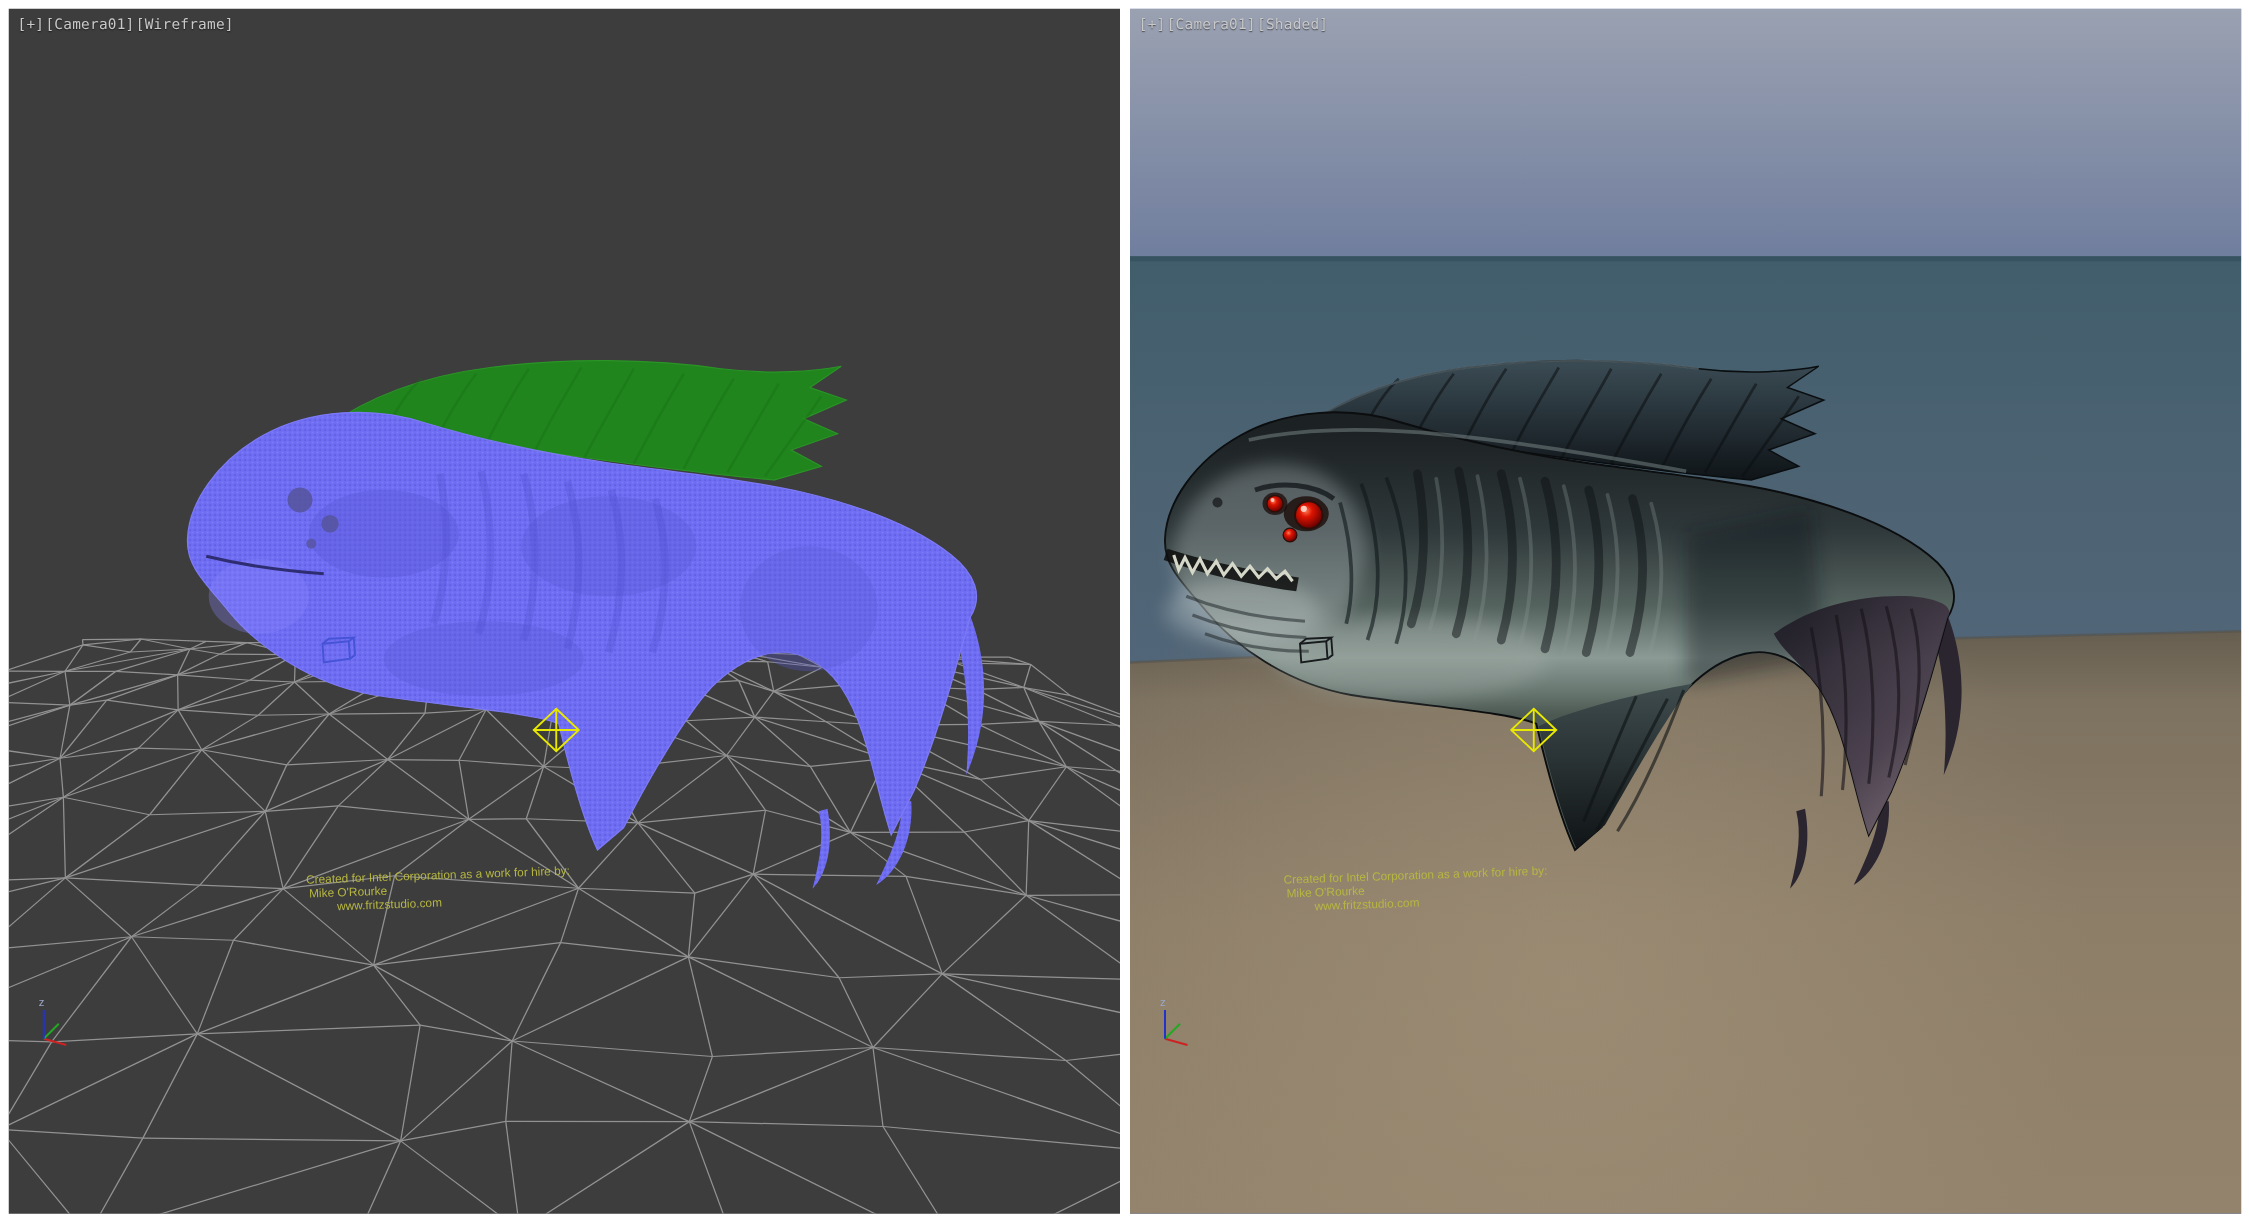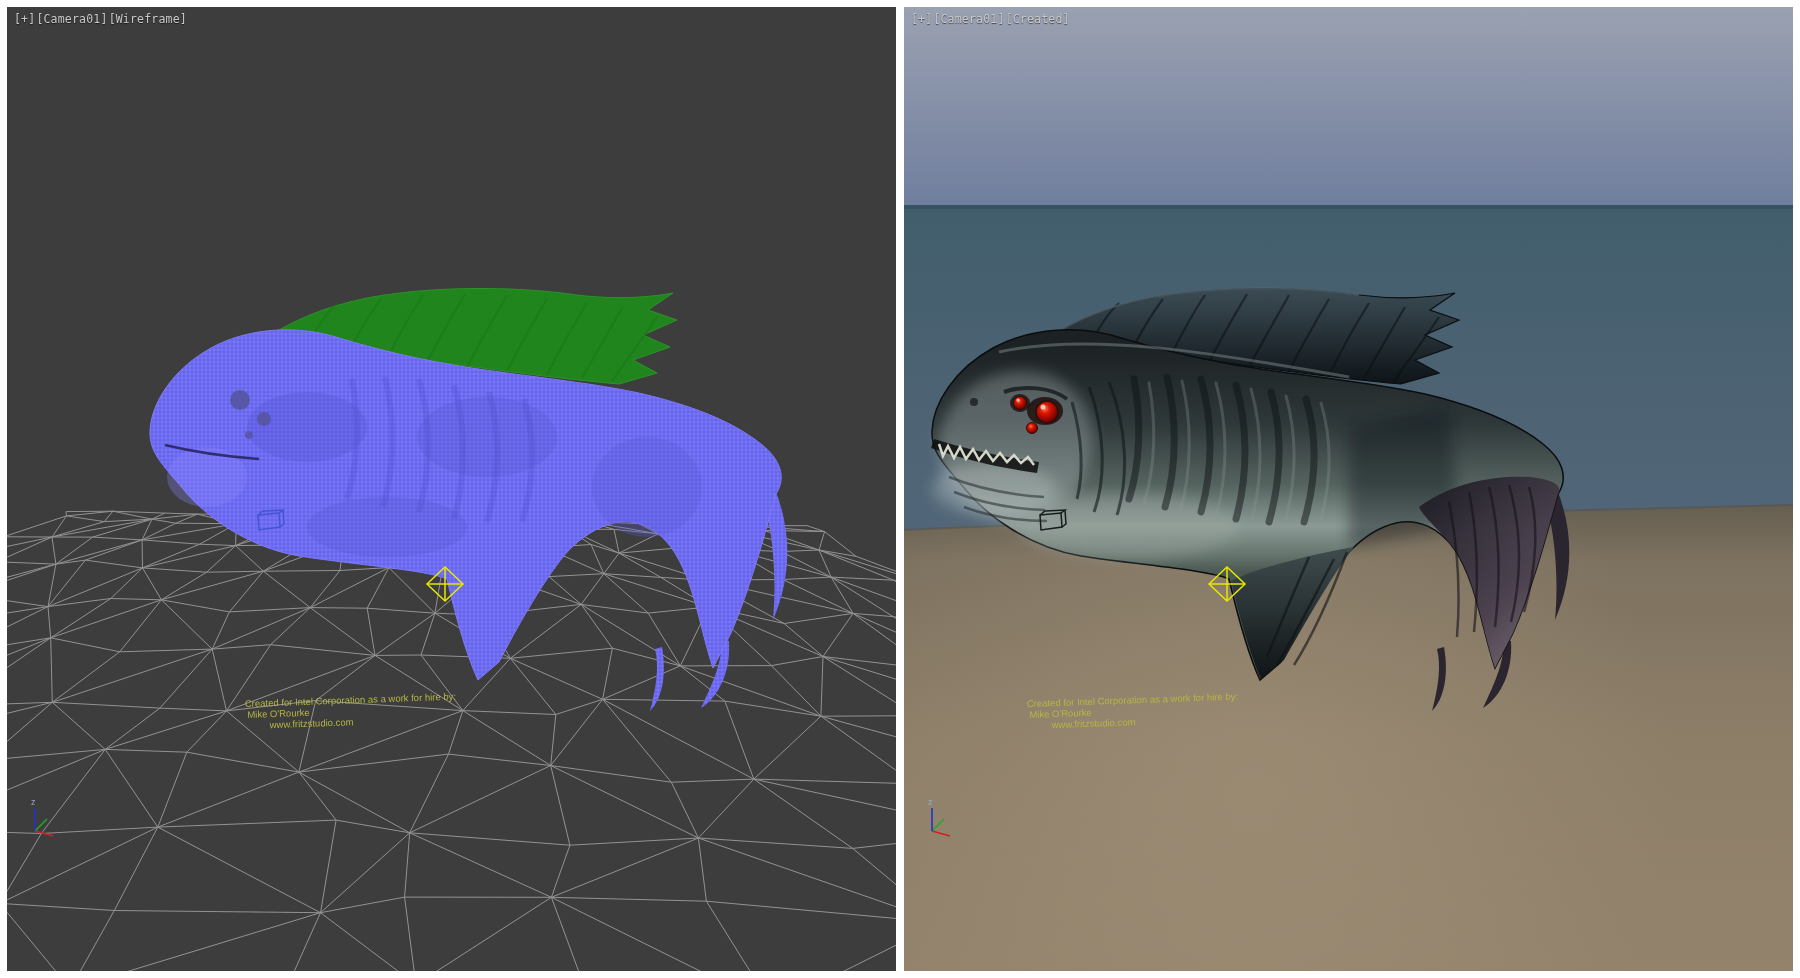--- a/index.html
+++ b/index.html
@@ -742,21 +742,21 @@
       <line x1="28" y1="824" x2="46" y2="829" stroke="#cc2222"></line>
       <line x1="28" y1="824" x2="40" y2="812" stroke="#22aa22"></line>
       <line x1="28" y1="824" x2="28" y2="801" stroke="#2233cc"></line>
       <text x="24" y="798" font-size="9" fill="#9aa7c8" stroke="none">z</text>
     </g>
   </svg>
 </div>
 
 <div class="viewport" id="vp-right">
   <div class="vp-label">
-    <span>[+]</span><span>[Camera01]</span><span>[Created]</span>
+    <span>[+]</span><span>[Camera01]</span><span>[Shaded]</span>
   </div>
   <svg class="vp-svg" width="889" height="964" viewBox="0 0 889 964">
 
     <rect x="0" y="0" width="889" height="200" fill="url(#skyGrad)"></rect>
     <rect x="0" y="198" width="889" height="766" fill="url(#bandGrad)"></rect>
     <rect x="0" y="198" width="889" height="4" fill="#35505e" opacity="0.8"></rect>
     <path d="M0,523 C 150,516 320,511 520,507 C 680,504 790,501 889,498 L889,964 L0,964 Z" fill="url(#groundGrad)"></path>
     <path d="M0,523 C 150,516 320,511 520,507 C 680,504 790,501 889,498" fill="none" stroke="#57524a" stroke-width="2" opacity="0.6"></path>
     <rect x="0" y="500" width="889" height="464" fill="url(#groundGlow)"></rect>
 

